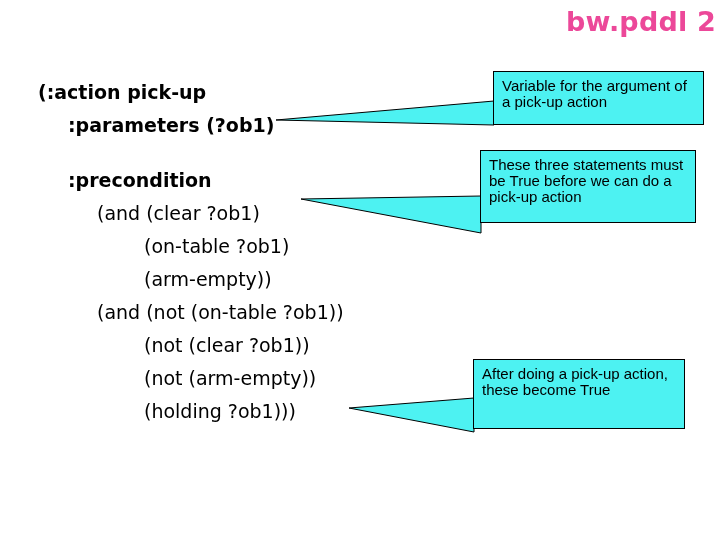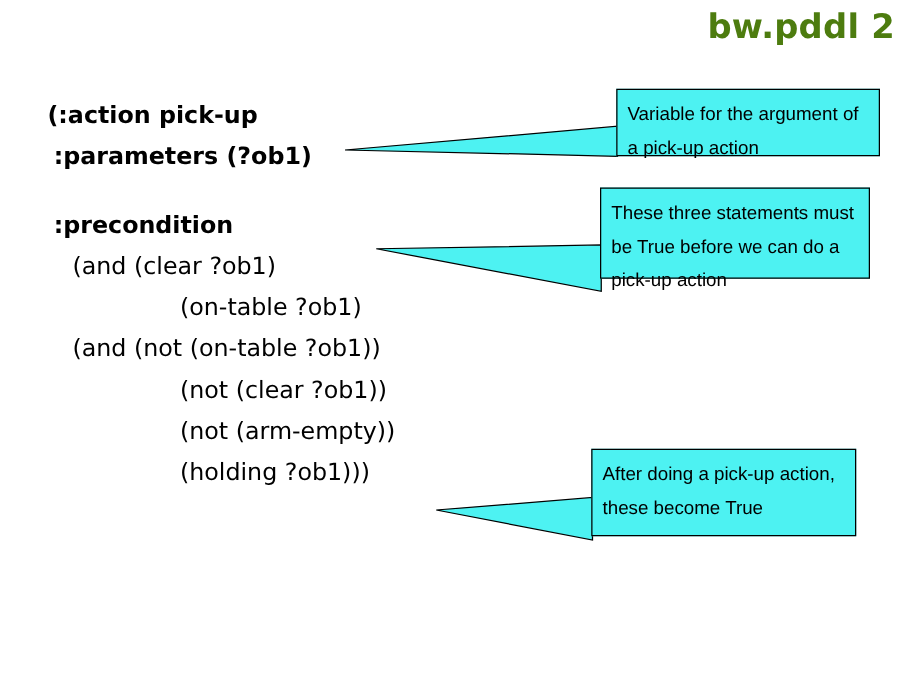--- a/index.html
+++ b/index.html
@@ -17,21 +17,21 @@
   }
 
   
   #slide-title {
     position: absolute;
     right: 4px;
     top: 6px;
     font-family: "DejaVu Sans", sans-serif;
     font-size: 27px;
     font-weight: 700;
-    color: #4d7c0f;
+    color: #ec4899;
     letter-spacing: 0.2px;
     white-space: nowrap;
     text-align: center;
   }
 
   
   #code-block {
     position: absolute;
     left: 0;
     top: 76px;
@@ -42,36 +42,36 @@
     font-family: "DejaVu Sans", sans-serif;
     font-size: 19px;
     line-height: 33px;
     white-space: pre;
     color: #000000;
   }
   .code-line.bold {
     font-weight: 700;
   }
   .ind-0 { padding-left: 38px; }
-  .ind-1 { padding-left: 43px; }
-  .ind-2 { padding-left: 58px; }
+  .ind-1 { padding-left: 68px; }
+  .ind-2 { padding-left: 97px; }
   .ind-3 { padding-left: 144px; }
   .gap-before { margin-top: 22px; }
   .gap-before-lg { margin-top: 30px; }
 
   
   .callout {
     position: absolute;
     background: #4DF2F2;
     border: 1px solid #000000;
     box-sizing: border-box;
     color: #000000;
     font-family: "Liberation Sans", sans-serif;
     font-size: 15px;
-    line-height: 27px;
+    line-height: 16px;
     padding: 6px 4px 6px 8px;
   }
   .callout .ctext {
     display: block;
     white-space: pre-line;
   }
 
   #callout-parameters {
     left: 493px;
     top: 71px;
@@ -121,20 +121,21 @@
   <div class="code-line bold ind-0">(:action pick-up</div>
 
   <div class="code-line bold ind-1">:parameters (?ob1)</div>
 
   <div class="code-line bold ind-1 gap-before">:precondition</div>
 
   <div class="code-line ind-2">(and (clear ?ob1)</div>
 
   <div class="code-line ind-3">(on-table ?ob1)</div>
 
+  <div class="code-line ind-3">(arm-empty))</div>
 
 
   <div class="code-line ind-2">(and (not (on-table ?ob1))</div>
 
   <div class="code-line ind-3">(not (clear ?ob1))</div>
 
   <div class="code-line ind-3">(not (arm-empty))</div>
 
   <div class="code-line ind-3">(holding ?ob1)))</div>
 </div>

